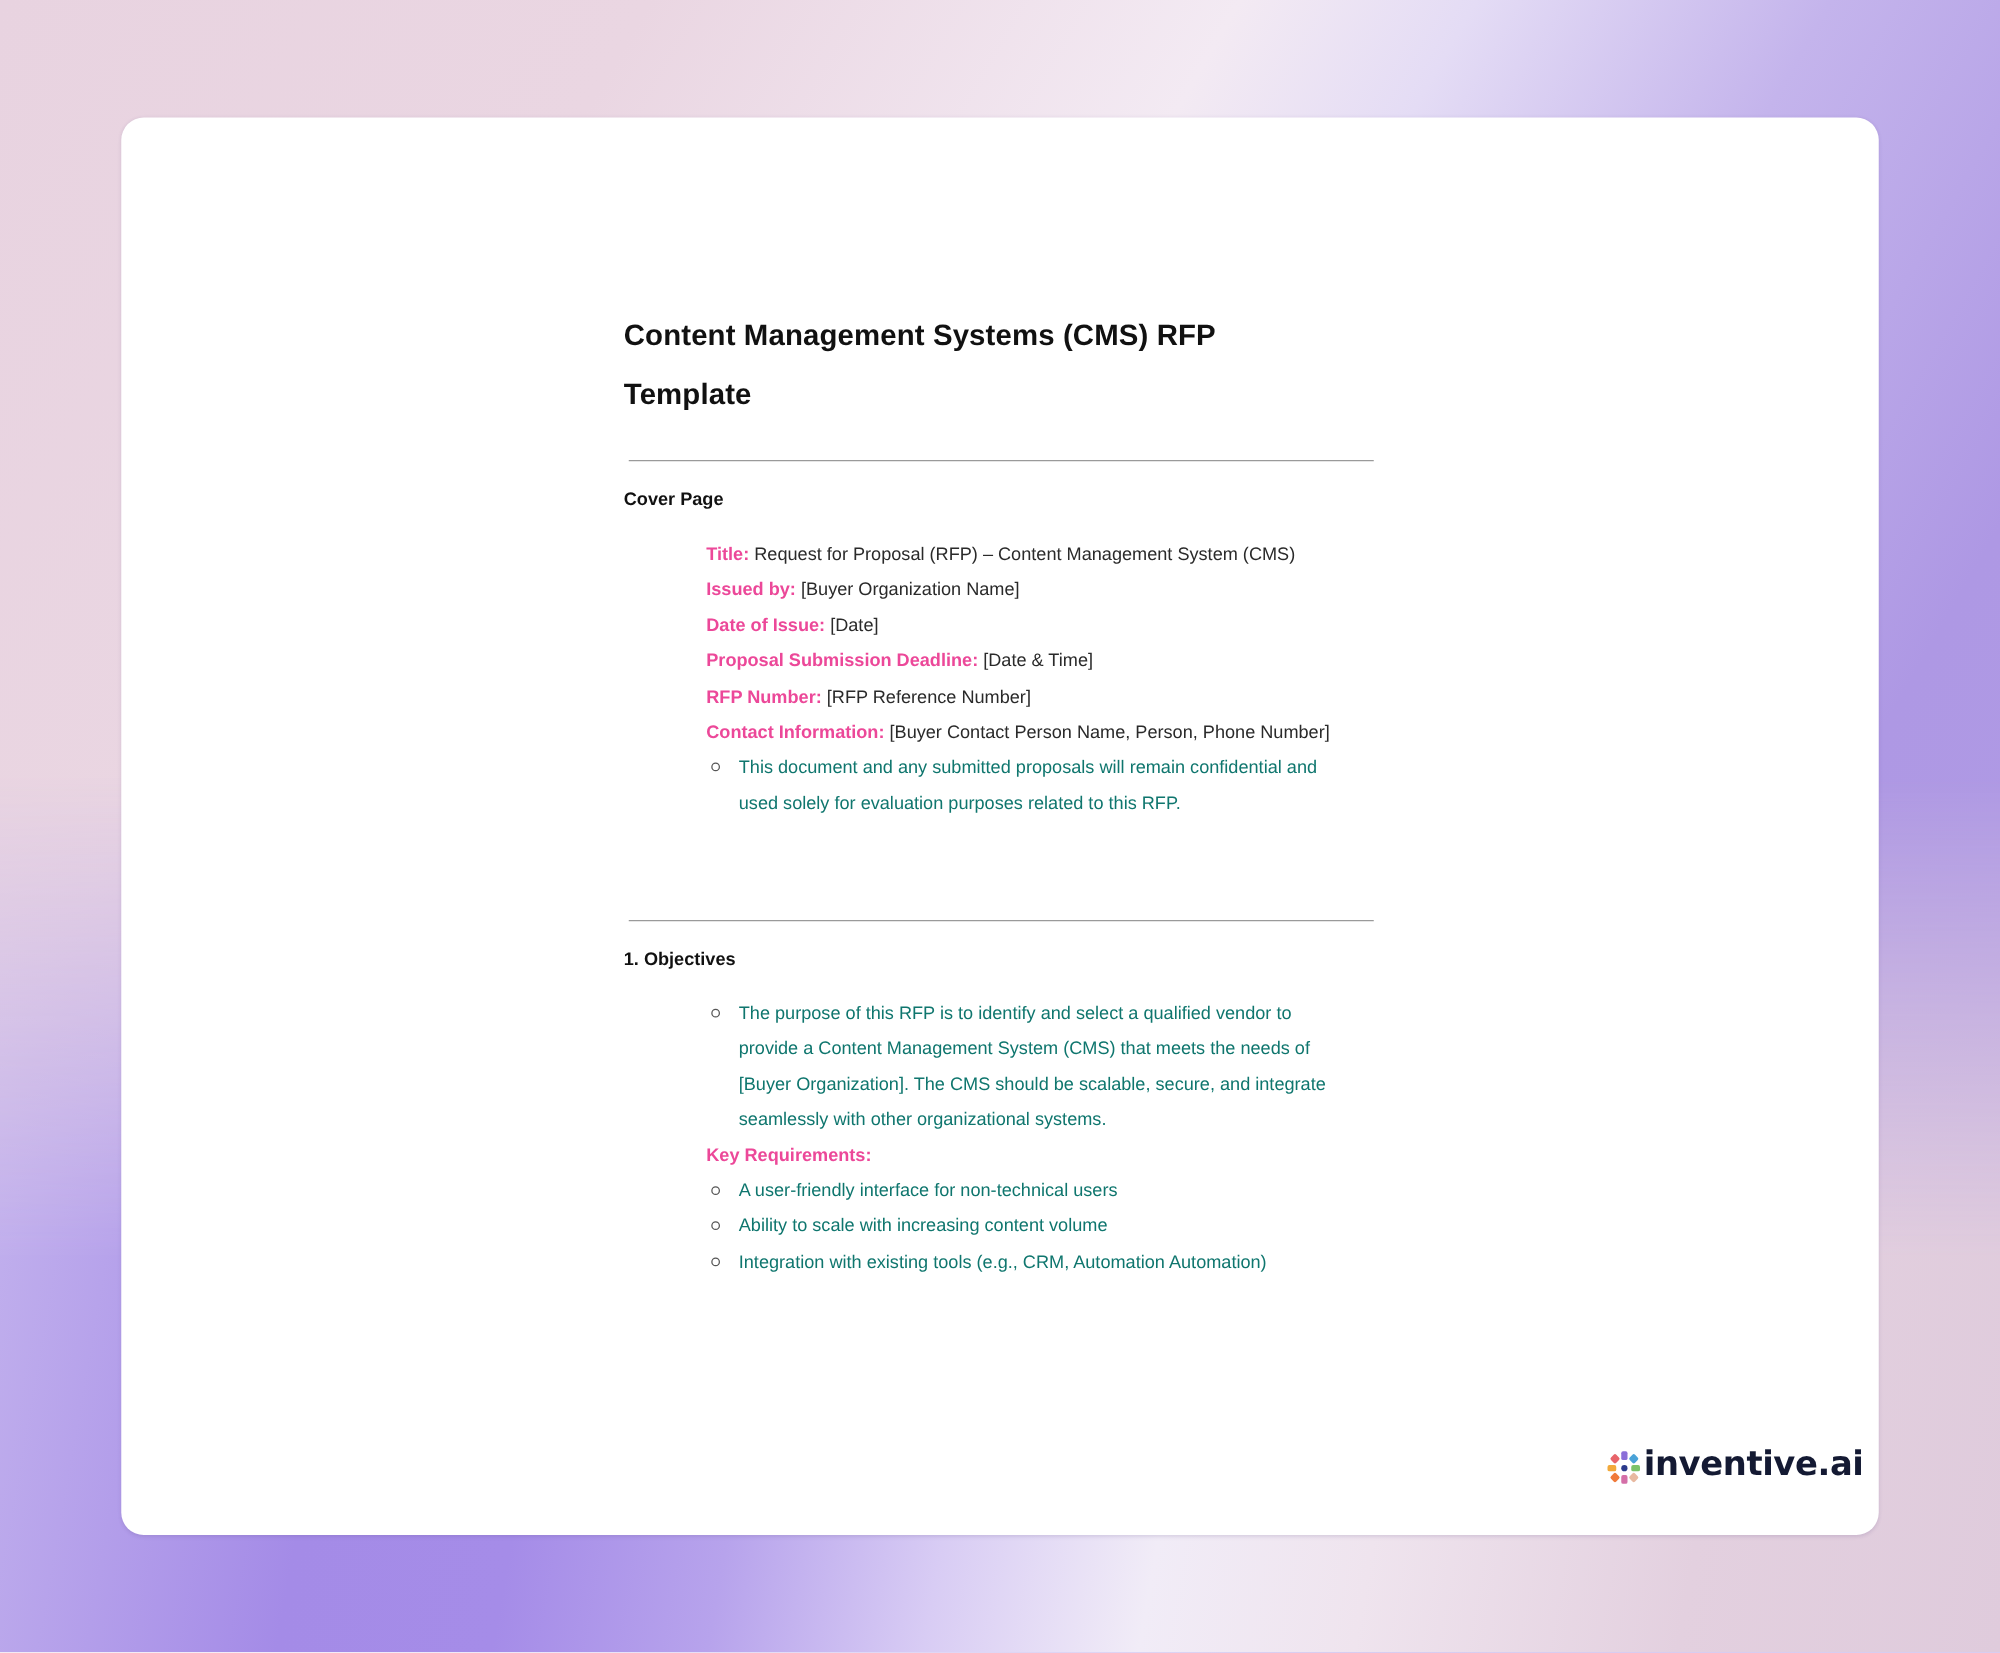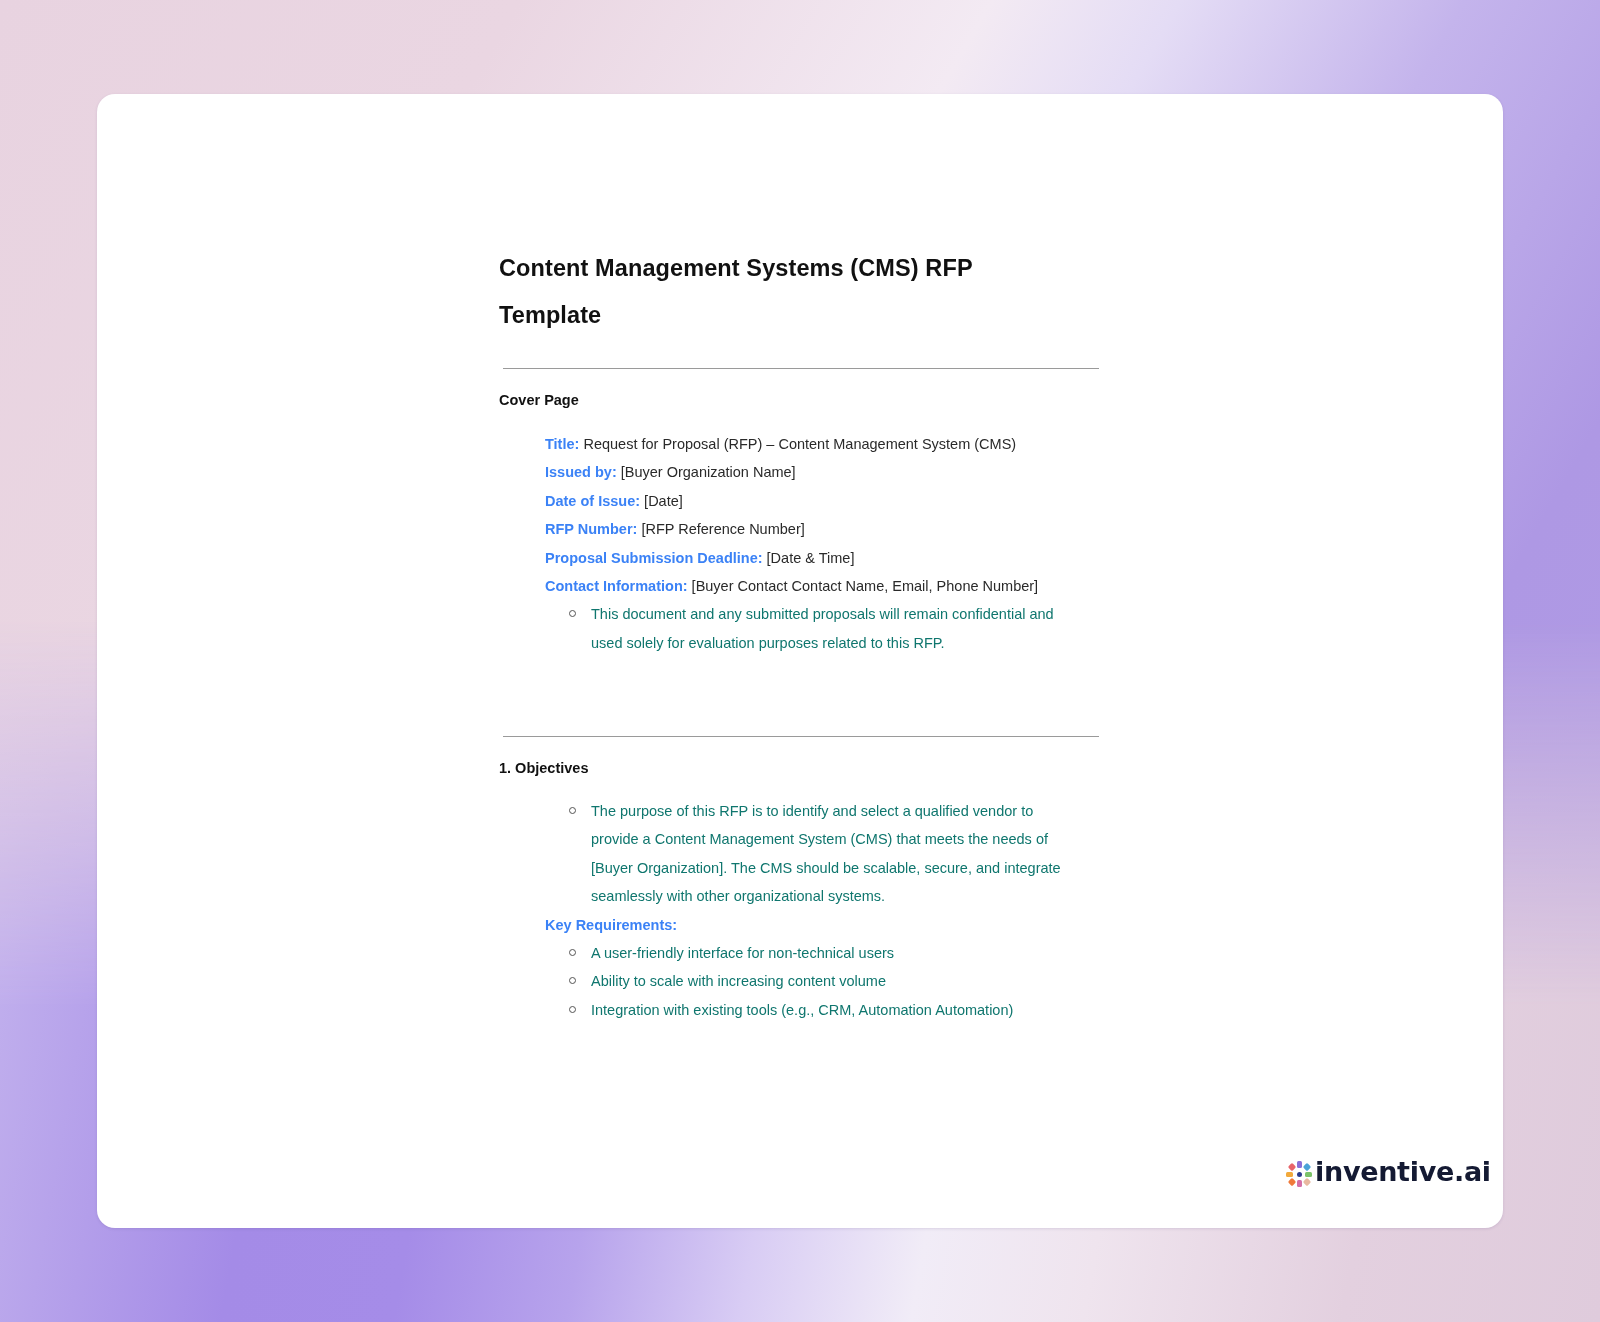--- a/index.html
+++ b/index.html
@@ -65,21 +65,21 @@
       font-size: 14.5px;
       font-weight: 700;
     }
     .fields {
       position: absolute;
       left: 46px;
       font-size: 14.5px;
       line-height: 28.4px;
       color: #1a1a1a;
     }
-    .fields .lbl { font-weight: 700; color: #3b82f6; }
+    .fields .lbl { font-weight: 700; color: #ec4899; margin-left: 20px; }
     .fields .val { font-weight: 400; color: #2a2a2a; }
     .bullet-list { list-style: none; }
     .bullet-list li {
       position: relative;
       padding-left: 46px;
       color: #0f766e;
     }
     .bullet-list li .dot {
       position: absolute;
       left: 24px; top: 10px;
@@ -125,23 +125,23 @@
   </div>
 
   <div class="rule" style="top:123px;"></div>
 
   <div class="section-heading" style="top:147px;">Cover Page</div>
 
   <div class="fields" style="top:185px;">
     <div><span class="lbl">Title:</span><span class="val"> Request for Proposal (RFP) – Content Management System (CMS)</span></div>
     <div><span class="lbl">Issued by:</span><span class="val"> [Buyer Organization Name]</span></div>
     <div><span class="lbl">Date of Issue:</span><span class="val"> [Date]</span></div>
+    <div><span class="lbl">Proposal Submission Deadline:</span><span class="val"> [Date &amp; Time]</span></div>
     <div><span class="lbl">RFP Number:</span><span class="val"> [RFP Reference Number]</span></div>
-    <div><span class="lbl">Proposal Submission Deadline:</span><span class="val"> [Date &amp; Time]</span></div>
-    <div><span class="lbl">Contact Information:</span><span class="val"> [Buyer Contact Contact Name, Email, Phone Number]</span></div>
+    <div><span class="lbl">Contact Information:</span><span class="val"> [Buyer Contact Person Name, Person, Phone Number]</span></div>
     <ul class="bullet-list" style="width:520px;">
       <li><span class="dot"></span><span>This document and any submitted proposals will remain confidential and used solely for evaluation purposes related to this RFP.</span></li>
     </ul>
   </div>
 
   <div class="rule" style="top:491px;"></div>
 
   <div class="section-heading" style="top:515px;">1. Objectives</div>
 
   <div class="fields" style="top:552px;">

